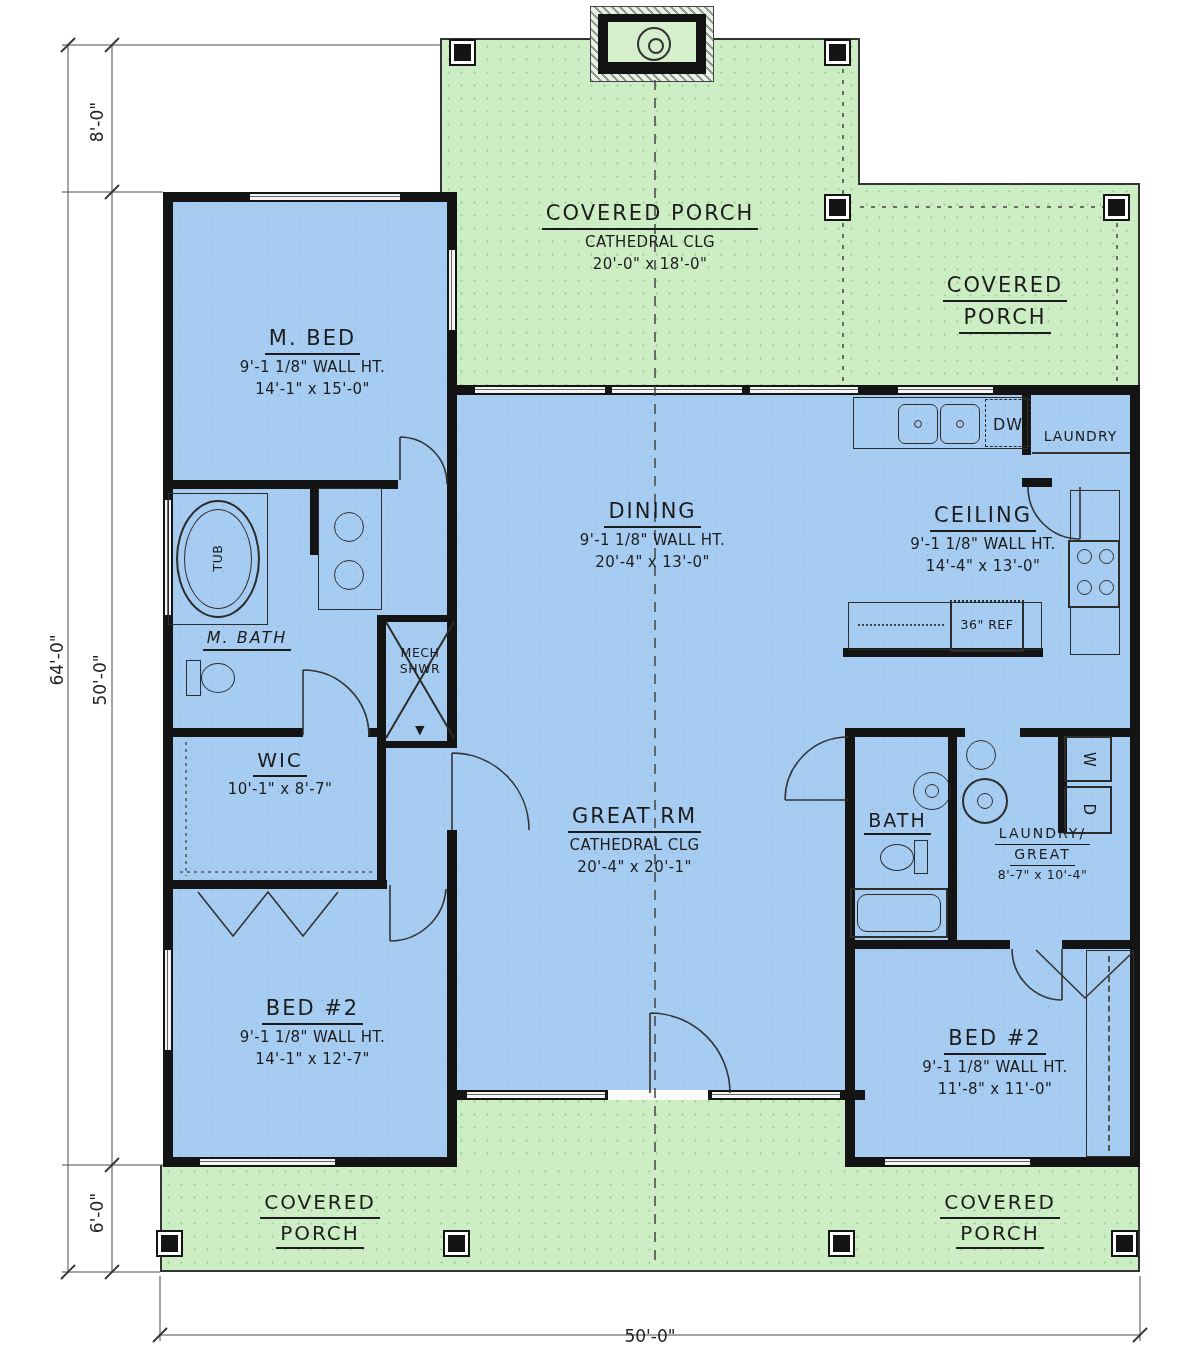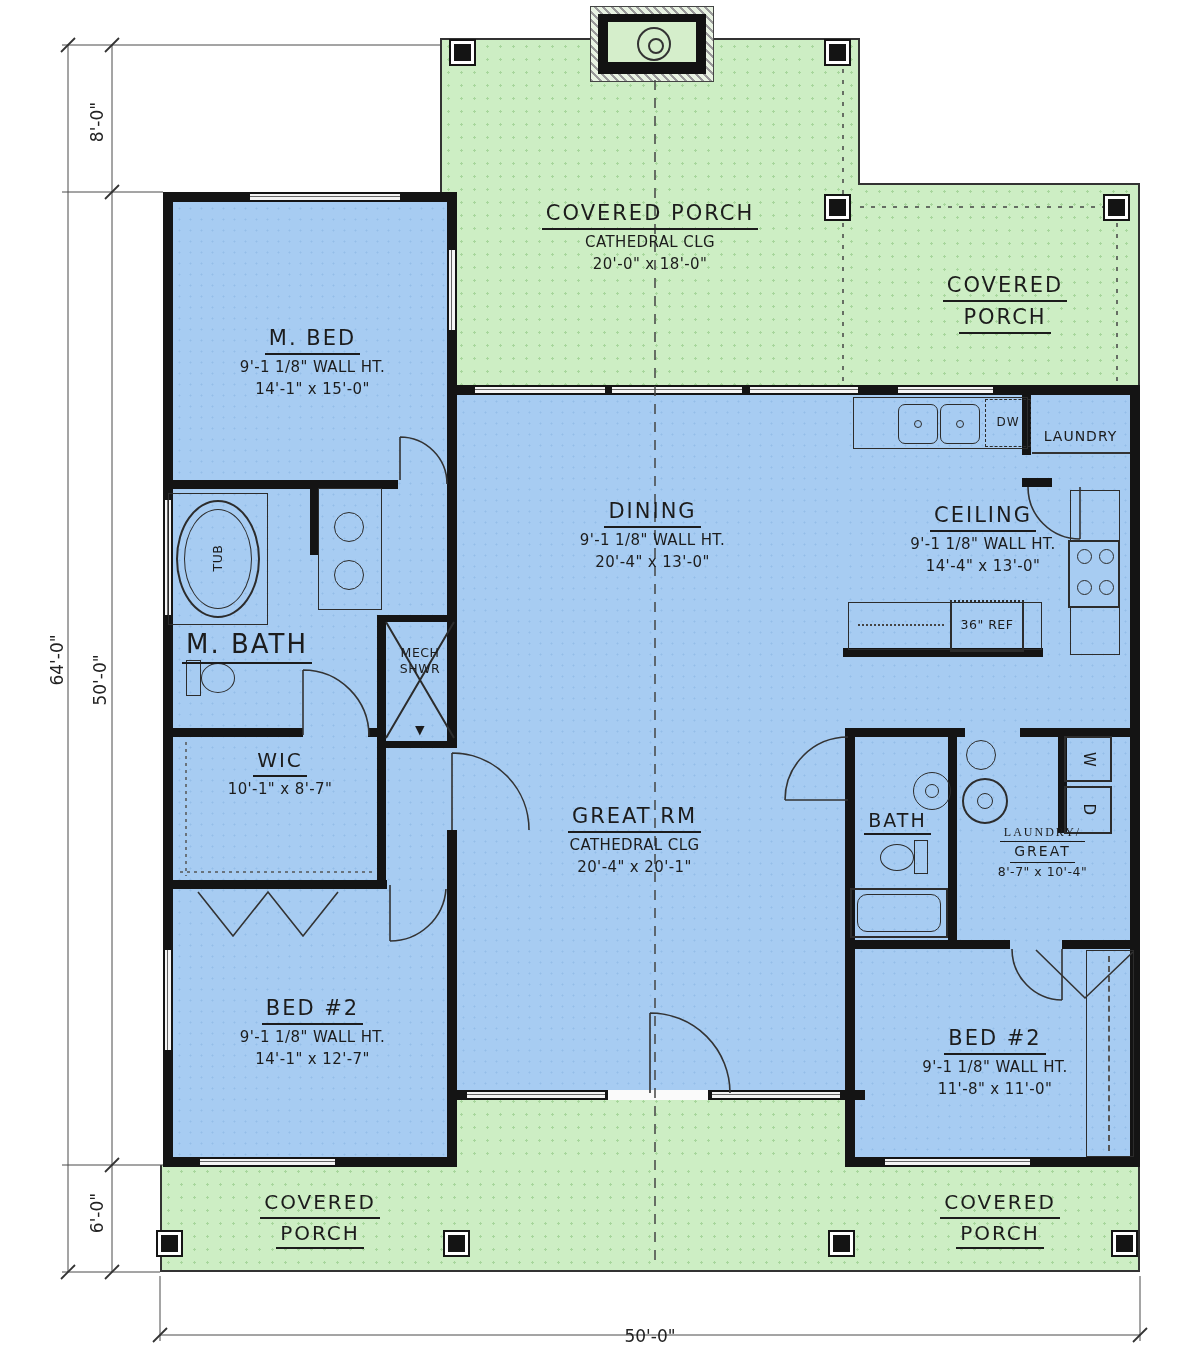--- a/index.html
+++ b/index.html
@@ -229,21 +229,21 @@
     <div class="sub">20'-4" x 13'-0"</div>
   </div>
 
   <div class="label" style="left:858px;top:502px;width:250px;">
     <span class="rn">CEILING</span>
     <div class="sub">9'-1 1/8" WALL HT.</div>
     <div class="sub">14'-4" x 13'-0"</div>
   </div>
 
   <div class="label" style="left:172px;top:628px;width:150px;">
-    <span class="rn" style="font-size:26px;">M. BATH</span>
+    <span class="rn" style="font-size:16px;font-style:italic;">M. BATH</span>
   </div>
 
   <div class="label" style="left:385px;top:645px;width:70px;">
     <div class="tiny">MECH</div>
     <div class="tiny">SHWR</div>
   </div>
   <div class="label tiny" style="left:408px;top:722px;width:24px;">▼</div>
 
   <div class="label tiny rot" style="left:188px;top:550px;width:60px;">TUB</div>
 
@@ -256,21 +256,21 @@
     <span class="rn">GREAT RM</span>
     <div class="sub">CATHEDRAL CLG</div>
     <div class="sub">20'-4" x 20'-1"</div>
   </div>
 
   <div class="label" style="left:850px;top:808px;width:95px;">
     <span class="rn" style="font-size:19px;">BATH</span>
   </div>
 
   <div class="label" style="left:955px;top:825px;width:175px;">
-    <span class="rn2" style="font-size:12px;border-bottom-width:1.5px;margin-bottom:1px;font-family:Liberation Serif, serif;">LAUNDRY/</span>
+    <span class="rn2" style="font-size:14px;border-bottom-width:1.5px;margin-bottom:1px;">LAUNDRY/</span>
     <span class="rn2" style="font-size:14px;border-bottom-width:1.5px;margin-bottom:1px;">GREAT</span>
     <div class="tiny">8'-7" x 10'-4"</div>
   </div>
 
   <div class="label" style="left:175px;top:995px;width:275px;">
     <span class="rn">BED #2</span>
     <div class="sub">9'-1 1/8" WALL HT.</div>
     <div class="sub">14'-1" x 12'-7"</div>
   </div>
 
@@ -284,21 +284,21 @@
   <div class="label" style="left:220px;top:1190px;width:200px;">
     <span class="rn2" style="font-size:20px;">COVERED</span>
     <span class="rn2" style="font-size:20px;">PORCH</span>
   </div>
 
   <div class="label" style="left:900px;top:1190px;width:200px;">
     <span class="rn2" style="font-size:20px;">COVERED</span>
     <span class="rn2" style="font-size:20px;">PORCH</span>
   </div>
 
-  <div class="label sm" style="left:975px;top:415px;width:66px;font-size:12px;">DW</div>
+  <div class="label sm" style="left:975px;top:415px;width:66px;font-size:16px;">DW</div>
   <div class="label sm" style="left:1028px;top:428px;width:105px;">LAUNDRY</div>
   <div class="label tiny" style="left:952px;top:617px;width:70px;">36" REF</div>
   <div class="label tiny rot90" style="left:1076px;top:750px;width:24px;font-size:15px;">W</div>
   <div class="label tiny rot90" style="left:1076px;top:800px;width:24px;font-size:15px;">D</div>
 
   <div class="vdim" style="left:55px;top:112px;">8'-0"</div>
   <div class="vdim" style="left:15px;top:650px;">64'-0"</div>
   <div class="vdim" style="left:58px;top:670px;">50'-0"</div>
   <div class="vdim" style="left:55px;top:1203px;">6'-0"</div>
   <div class="hdim" style="left:590px;top:1326px;width:120px;">50'-0"</div>

